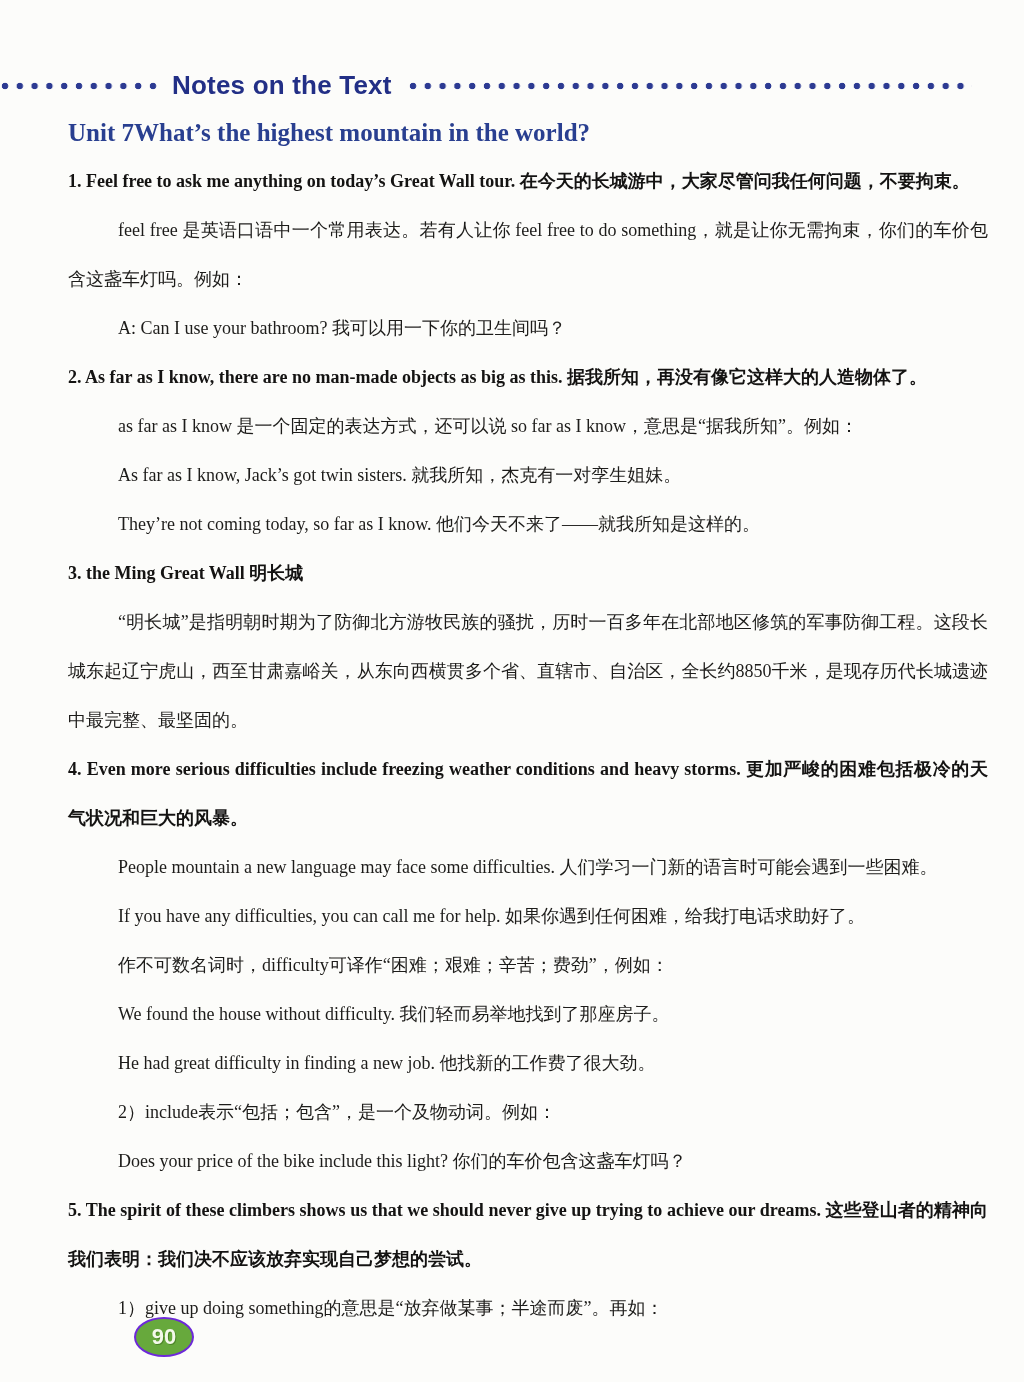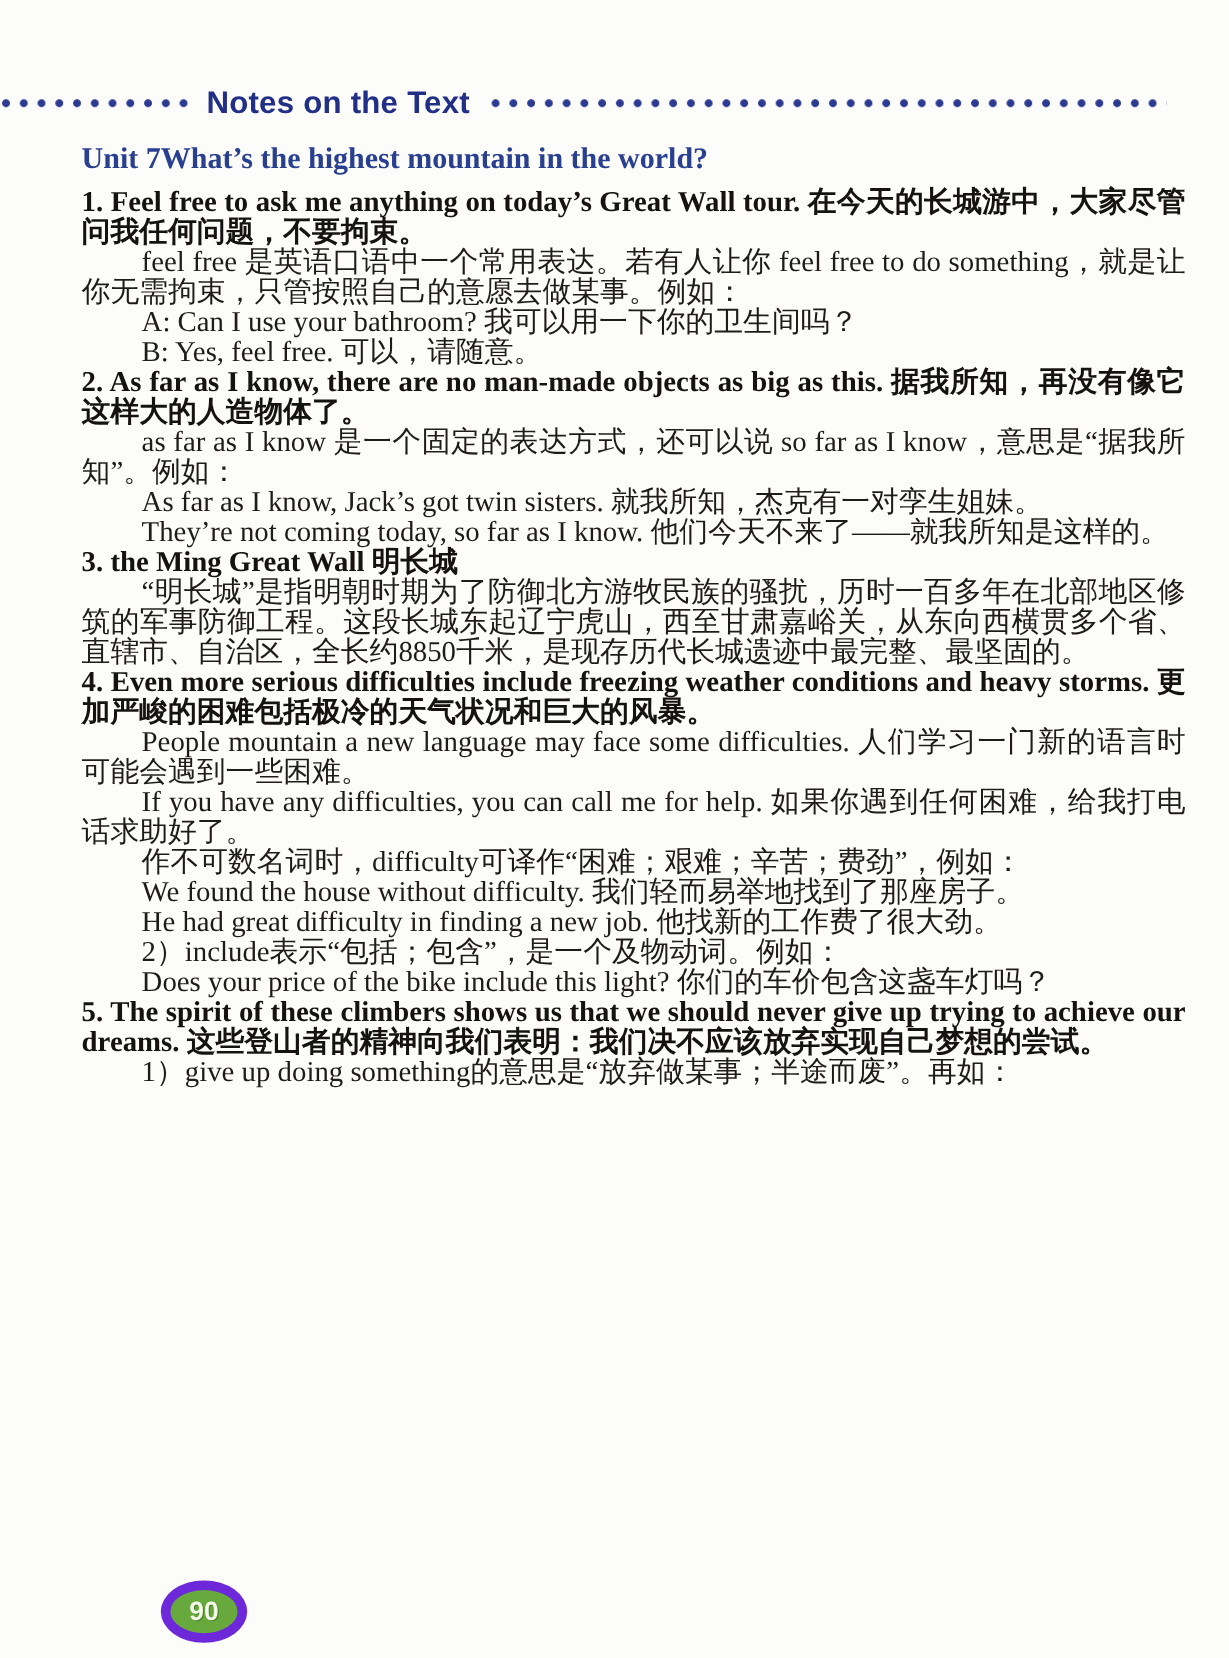--- a/index.html
+++ b/index.html
@@ -42,33 +42,33 @@
   .unit-title{
     display:flex;
     font-weight:bold;
     font-size:25px;
     color:#293f90;
     margin:8px 0 8px 0;
     line-height:32px;
   }
   .note{
     margin:0;
-    font-size:24px;
-    line-height:25px;
+    font-size:18px;
+    line-height:49px;
     text-align:justify;
   }
   .note.bold{font-weight:bold;color:#141312;}
   .note.normal{text-indent:50px;}
 
   
   .page-badge{
     position:absolute;left:134px;top:1317px;
     width:56px;height:36px;
     background:#67a93c;
-    border:8px solid #6d28d9;
+    border:2px solid #6d28d9;
     border-radius:50%;
     display:flex;align-items:center;justify-content:center;
     color:#f4f9ea;
     font-family:"Liberation Sans","DejaVu Sans",sans-serif;
     font-weight:bold;font-size:22px;
     text-shadow:1px 1px 0 #4c8527;
   }
   .watermark{
     position:absolute;right:34px;top:1332px;
     font-family:"Liberation Sans","DejaVu Sans",sans-serif;
@@ -92,23 +92,22 @@
     <div class="dots dots-right"></div>
   </div>
 
   <div class="content">
     <div class="unit-title">
       <span>Unit 7</span>
       <span>What’s the highest mountain in the world?</span>
     </div>
     <div>
         <p class="note bold">1. Feel free to ask me anything on today’s Great Wall tour. 在今天的长城游中，大家尽管问我任何问题，不要拘束。</p>
-        <p class="note normal">feel free 是英语口语中一个常用表达。若有人让你 feel free to do something，就是让你无需拘束，只管按照自己的意愿去做某事。例如：</p>
+        <p class="note normal">feel free 是英语口语中一个常用表达。若有人让你 feel free to do something，就是让你无需拘束，你们的车价包含这盏车灯吗。例如：</p>
         <p class="note normal">A: Can I use your bathroom? 我可以用一下你的卫生间吗？</p>
-        <p class="note normal">B: Yes, feel free. 可以，请随意。</p>
         <p class="note bold">2. As far as I know, there are no man-made objects as big as this. 据我所知，再没有像它这样大的人造物体了。</p>
         <p class="note normal">as far as I know 是一个固定的表达方式，还可以说 so far as I know，意思是“据我所知”。例如：</p>
         <p class="note normal">As far as I know, Jack’s got twin sisters. 就我所知，杰克有一对孪生姐妹。</p>
         <p class="note normal">They’re not coming today, so far as I know. 他们今天不来了——就我所知是这样的。</p>
         <p class="note bold">3. the Ming Great Wall 明长城</p>
         <p class="note normal">“明长城”是指明朝时期为了防御北方游牧民族的骚扰，历时一百多年在北部地区修筑的军事防御工程。这段长城东起辽宁虎山，西至甘肃嘉峪关，从东向西横贯多个省、直辖市、自治区，全长约8850千米，是现存历代长城遗迹中最完整、最坚固的。</p>
         <p class="note bold">4. Even more serious difficulties include freezing weather conditions and heavy storms. 更加严峻的困难包括极冷的天气状况和巨大的风暴。</p>
         <p class="note normal">People mountain a new language may face some difficulties. 人们学习一门新的语言时可能会遇到一些困难。</p>
         <p class="note normal">If you have any difficulties, you can call me for help. 如果你遇到任何困难，给我打电话求助好了。</p>
         <p class="note normal">作不可数名词时，difficulty可译作“困难；艰难；辛苦；费劲”，例如：</p>

